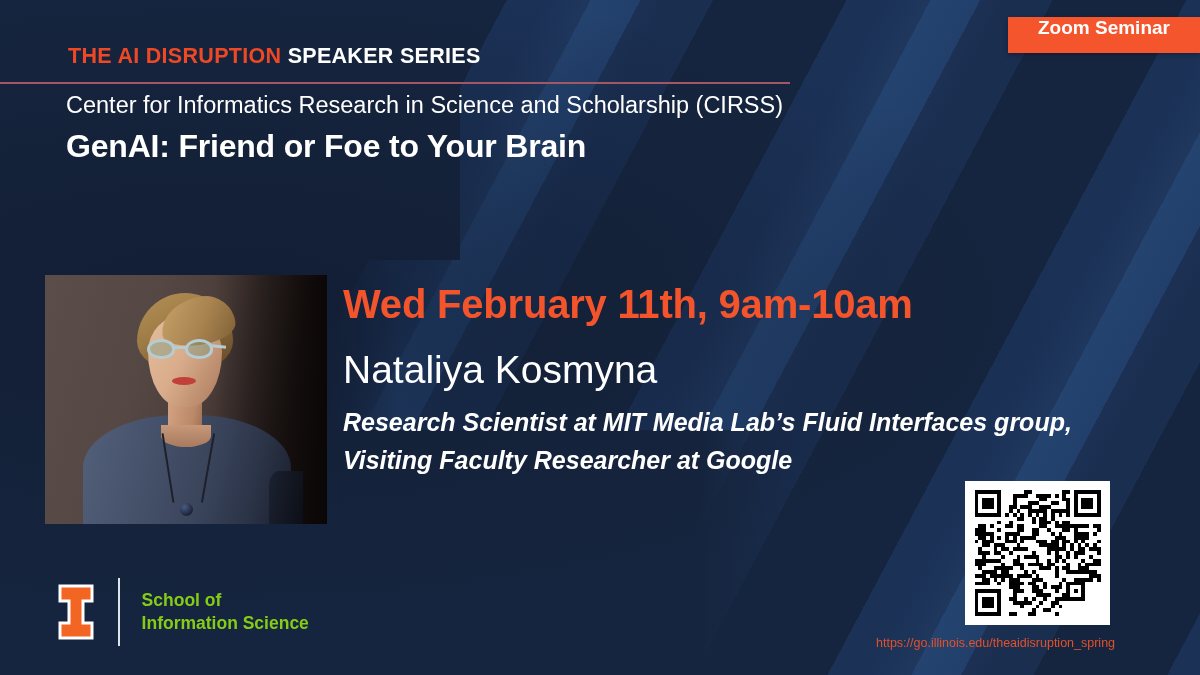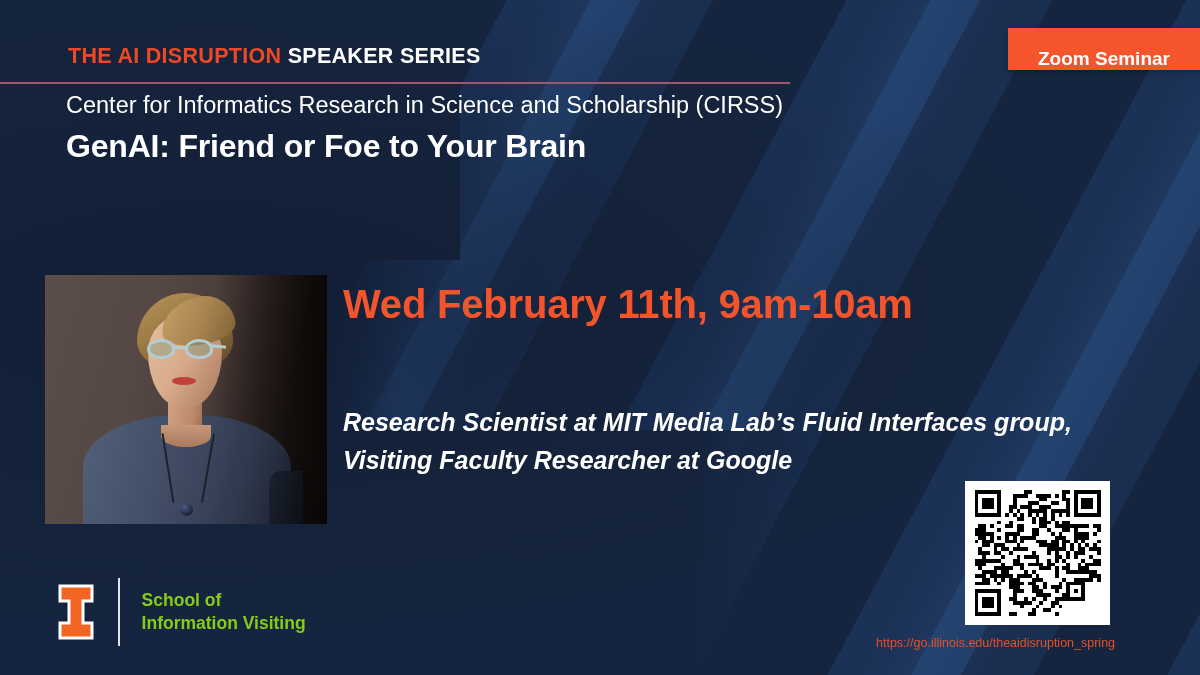--- a/index.html
+++ b/index.html
@@ -126,26 +126,26 @@
     font-weight: bold;
     color: #ffffff;
     letter-spacing: -0.2px;
     white-space: nowrap;
   }
 
   
   .badge {
     position: absolute;
     left: 1008px;
-    top: 28px;
+    top: 17px;
     width: 192px;
-    height: 42px;
+    height: 36px;
     background: #f4552c;
     display: flex;
-    align-items: flex-end;
+    align-items: flex-start;
     justify-content: center;
     box-shadow: 0 2px 5px rgba(0,0,0,0.28);
   }
   .badge-label {
     color: #ffffff;
     font-size: 19px;
     font-weight: 600;
     white-space: nowrap;
   }
 
@@ -393,20 +393,21 @@
     <div class="ph-face"></div>
     <div class="ph-hair-sweep"></div>
     <div class="ph-glass-l"></div>
     <div class="ph-glass-r"></div>
     <div class="ph-bridge"></div>
     <div class="ph-temple"></div>
     <div class="ph-lips"></div>
   </div>
 
   <div class="date-line">Wed February 11th, 9am-10am</div>
+  <div class="speaker-name">Nataliya Kosmyna</div>
   <div class="speaker-affil">Research Scientist at MIT Media Lab’s Fluid Interfaces group, Visiting Faculty Researcher at Google</div>
 
   <div class="qr-box">
     <svg viewBox="0 0 33 33" shape-rendering="crispEdges" aria-hidden="true">
       <rect width="33" height="33" fill="#ffffff"></rect>
       <g fill="#000000" id="qr-cells">
           <rect x="0" y="0" width="1" height="1"></rect>
           <rect x="1" y="0" width="1" height="1"></rect>
           <rect x="2" y="0" width="1" height="1"></rect>
           <rect x="3" y="0" width="1" height="1"></rect>
@@ -913,17 +914,17 @@
 
   <div class="logo-wrap">
     <div class="block-i">
       <svg viewBox="0 0 36 56" width="36" height="56">
         <path d="M2,2 H34 V17 H25 V39 H34 V54 H2 V39 H11 V17 H2 Z" fill="#f36522" stroke="#ffffff" stroke-width="3"></path>
       </svg>
     </div>
     <div class="divider"></div>
     <div class="logo-text">
       <div>School of</div>
-      <div>Information Visiting</div>
+      <div>Information Science</div>
     </div>
   </div>
 
 </div>
 
 </body></html>

